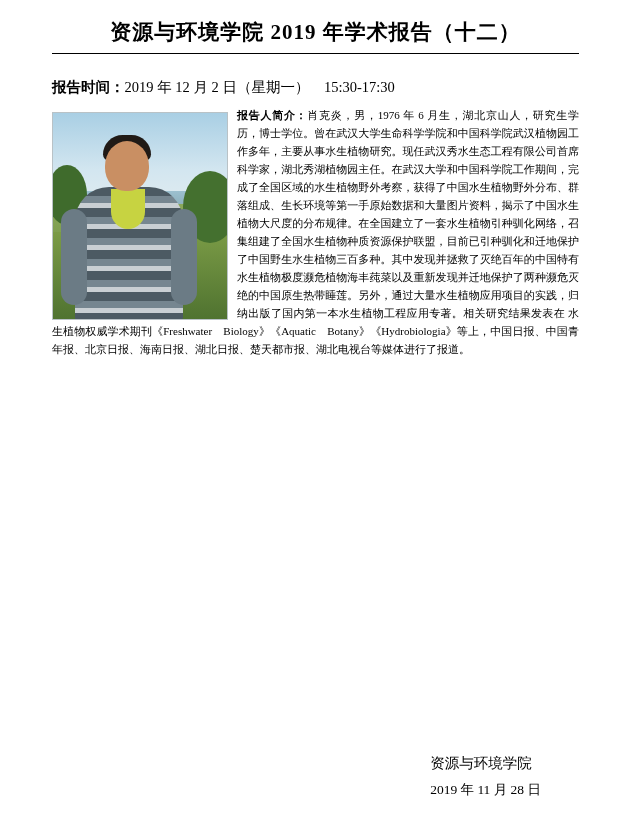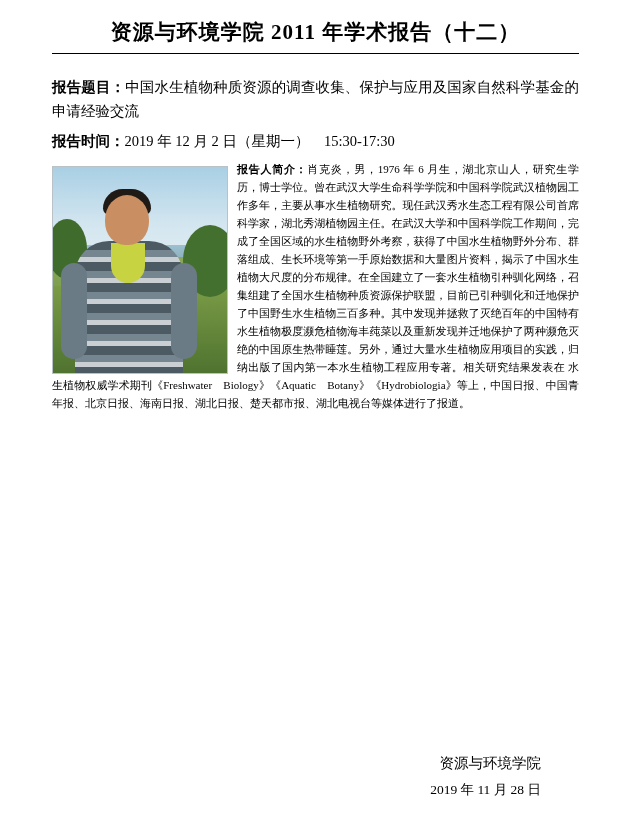--- a/index.html
+++ b/index.html
@@ -128,42 +128,39 @@
   .welcome {
     margin-top: 38px;
     margin-left: 34px;
     font-size: 14.5px;
     line-height: 1.6;
   }
   .signature {
     position: absolute;
     right: 90px;
     bottom: 42px;
-    text-align: right;
+    text-align: left;
     font-size: 14.5px;
     line-height: 1.9;
   }
   .sig-date {
     font-size: 13.5px;
   }
   .clearfix::after { content: ""; display: block; clear: both; }
 </style>
 </head>
 <body>
 
 <div class="page">
 
-  <div class="title">资源与环境学院 2011 年学术报告（十二）</div>
+  <div class="title">资源与环境学院 2019 年学术报告（十二）</div>
   <hr class="title-rule">
 
   <div class="field-block">
 
-    <div class="topic-row">
-      <span class="field-label">报告题目：</span><span class="field-value">中国水生植物种质资源的调查收集、保护与应用及国家自然科学基金的申请经验交流</span>
-    </div>
 
 
 
     <div class="field-row">
       <span class="field-label">报告时间：</span><span class="field-value">2019 年 12 月 2 日（星期一）　15:30-17:30</span>
     </div>
 
 
   </div>
 

